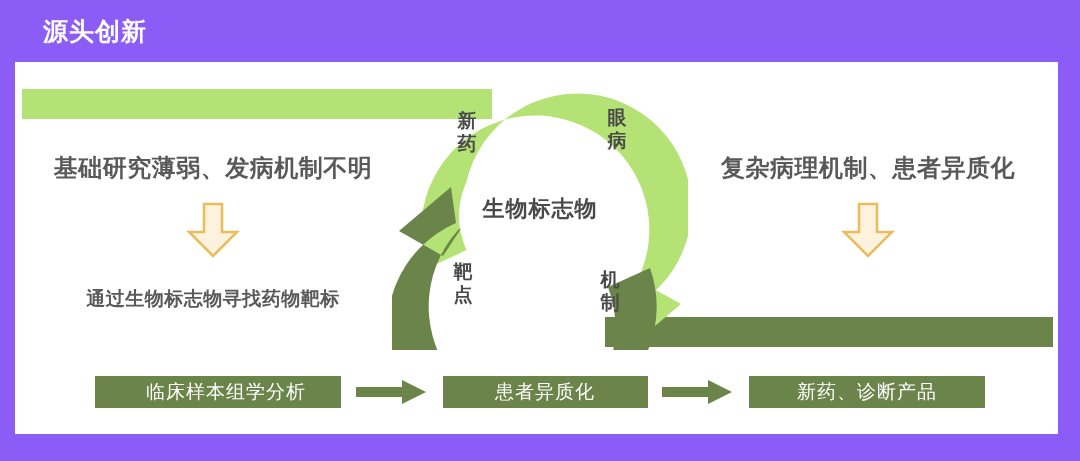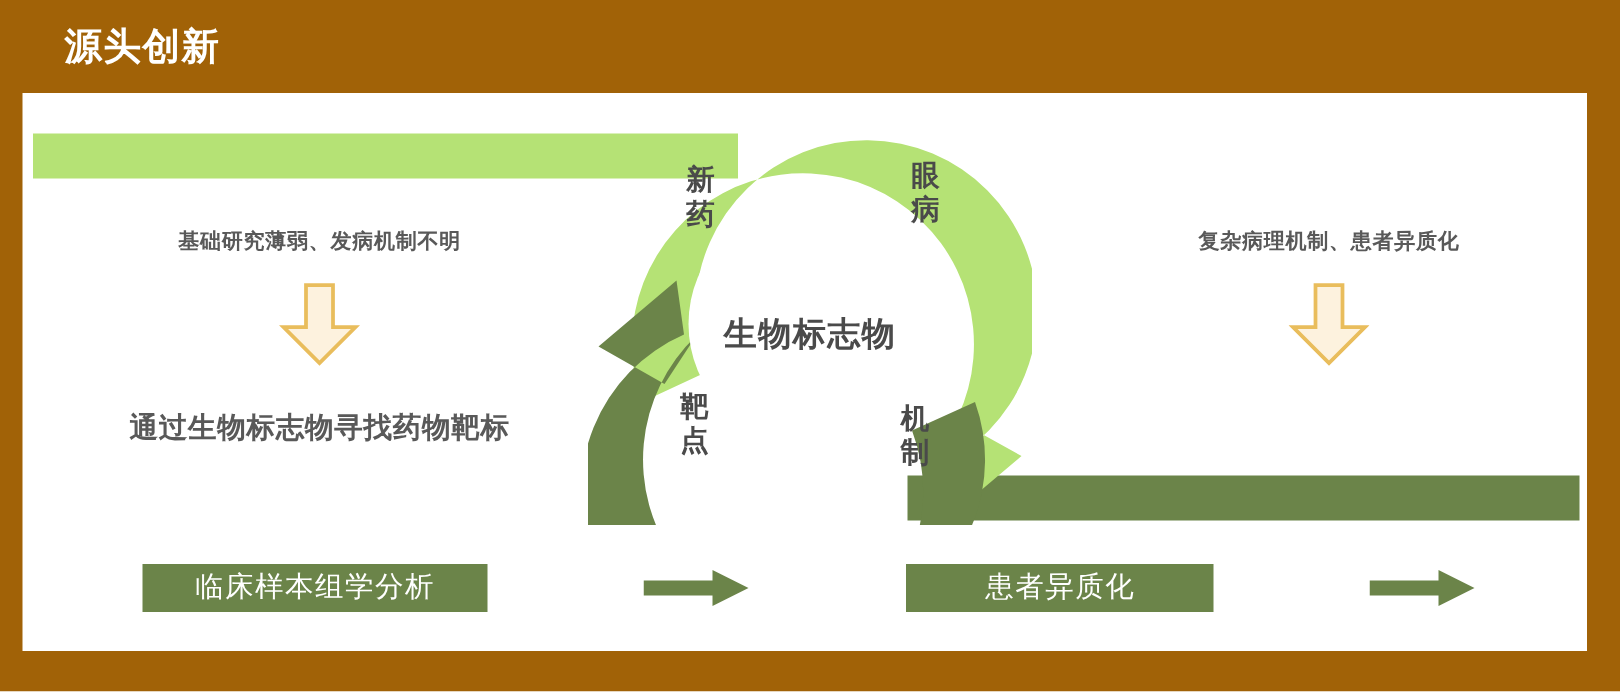--- a/index.html
+++ b/index.html
@@ -7,21 +7,21 @@
     padding: 0;
     background: #ffffff;
   }
   body {
     font-family: "Liberation Sans", "DejaVu Sans", sans-serif;
   }
   #slide {
     position: relative;
     width: 1080px;
     height: 461px;
-    background: #a16207;
+    background: #8b5cf6;
     overflow: hidden;
   }
   
   #slide-title {
     position: absolute;
     left: 43px;
     top: 14px;
     font-size: 25px;
     font-weight: bold;
     color: #ffffff;
@@ -82,31 +82,30 @@
   #circle-center-label {
     position: absolute;
     left: 0;
     top: 112px;
     width: 296px;
     text-align: center;
     font-size: 22px;
     font-weight: bold;
     color: #4a4a4a;
     letter-spacing: 1px;
-    margin-top: 14px;
   }
   
   .side-col {
     position: absolute;
     text-align: center;
   }
   #col-left  { left: 28px;  top: 90px; width: 340px; }
-  #col-right { left: 696px; top: 90px; width: 350px; }
+  #col-right { left: 678px; top: 90px; width: 350px; }
   .side-head {
-    font-size: 14px;
+    font-size: 24px;
     font-weight: bold;
     color: #595959;
     letter-spacing: 0.5px;
     white-space: nowrap;
   }
   .arrow-down {
     margin: 18px auto 14px auto;
     width: 54px;
     height: 56px;
   }
@@ -133,21 +132,21 @@
   .pipe-box {
     background: #6b8449;
     color: #ffffff;
     font-size: 19px;
     height: 32px;
     line-height: 32px;
     text-align: center;
     letter-spacing: 1px;
     white-space: nowrap;
   }
-  #pipe-box-0 { width: 230px; }
+  #pipe-box-0 { width: 230px; padding-left: 16px; }
   #pipe-box-1 { width: 205px; }
   #pipe-box-2 { width: 236px; }
   .pipe-arrow {
     width: 72px;
     height: 26px;
   }
   .pipe-arrow svg { display: block; }
 </style>
 </head>
 <body>
@@ -232,16 +231,17 @@
         <svg width="72" height="26" viewBox="0 0 72 26">
           <path d="M 0 8 L 46 8 L 46 1 L 70 13 L 46 25 L 46 18 L 0 18 Z" fill="#6b8449"></path>
         </svg>
       </div>
       <div class="pipe-box" id="pipe-box-1">患者异质化</div>
       <div class="pipe-arrow">
         <svg width="72" height="26" viewBox="0 0 72 26">
           <path d="M 0 8 L 46 8 L 46 1 L 70 13 L 46 25 L 46 18 L 0 18 Z" fill="#6b8449"></path>
         </svg>
       </div>
+      <div class="pipe-box" id="pipe-box-2">新药、诊断产品</div>
     </div>
 
   </div>
 </div>
 
 </body></html>

